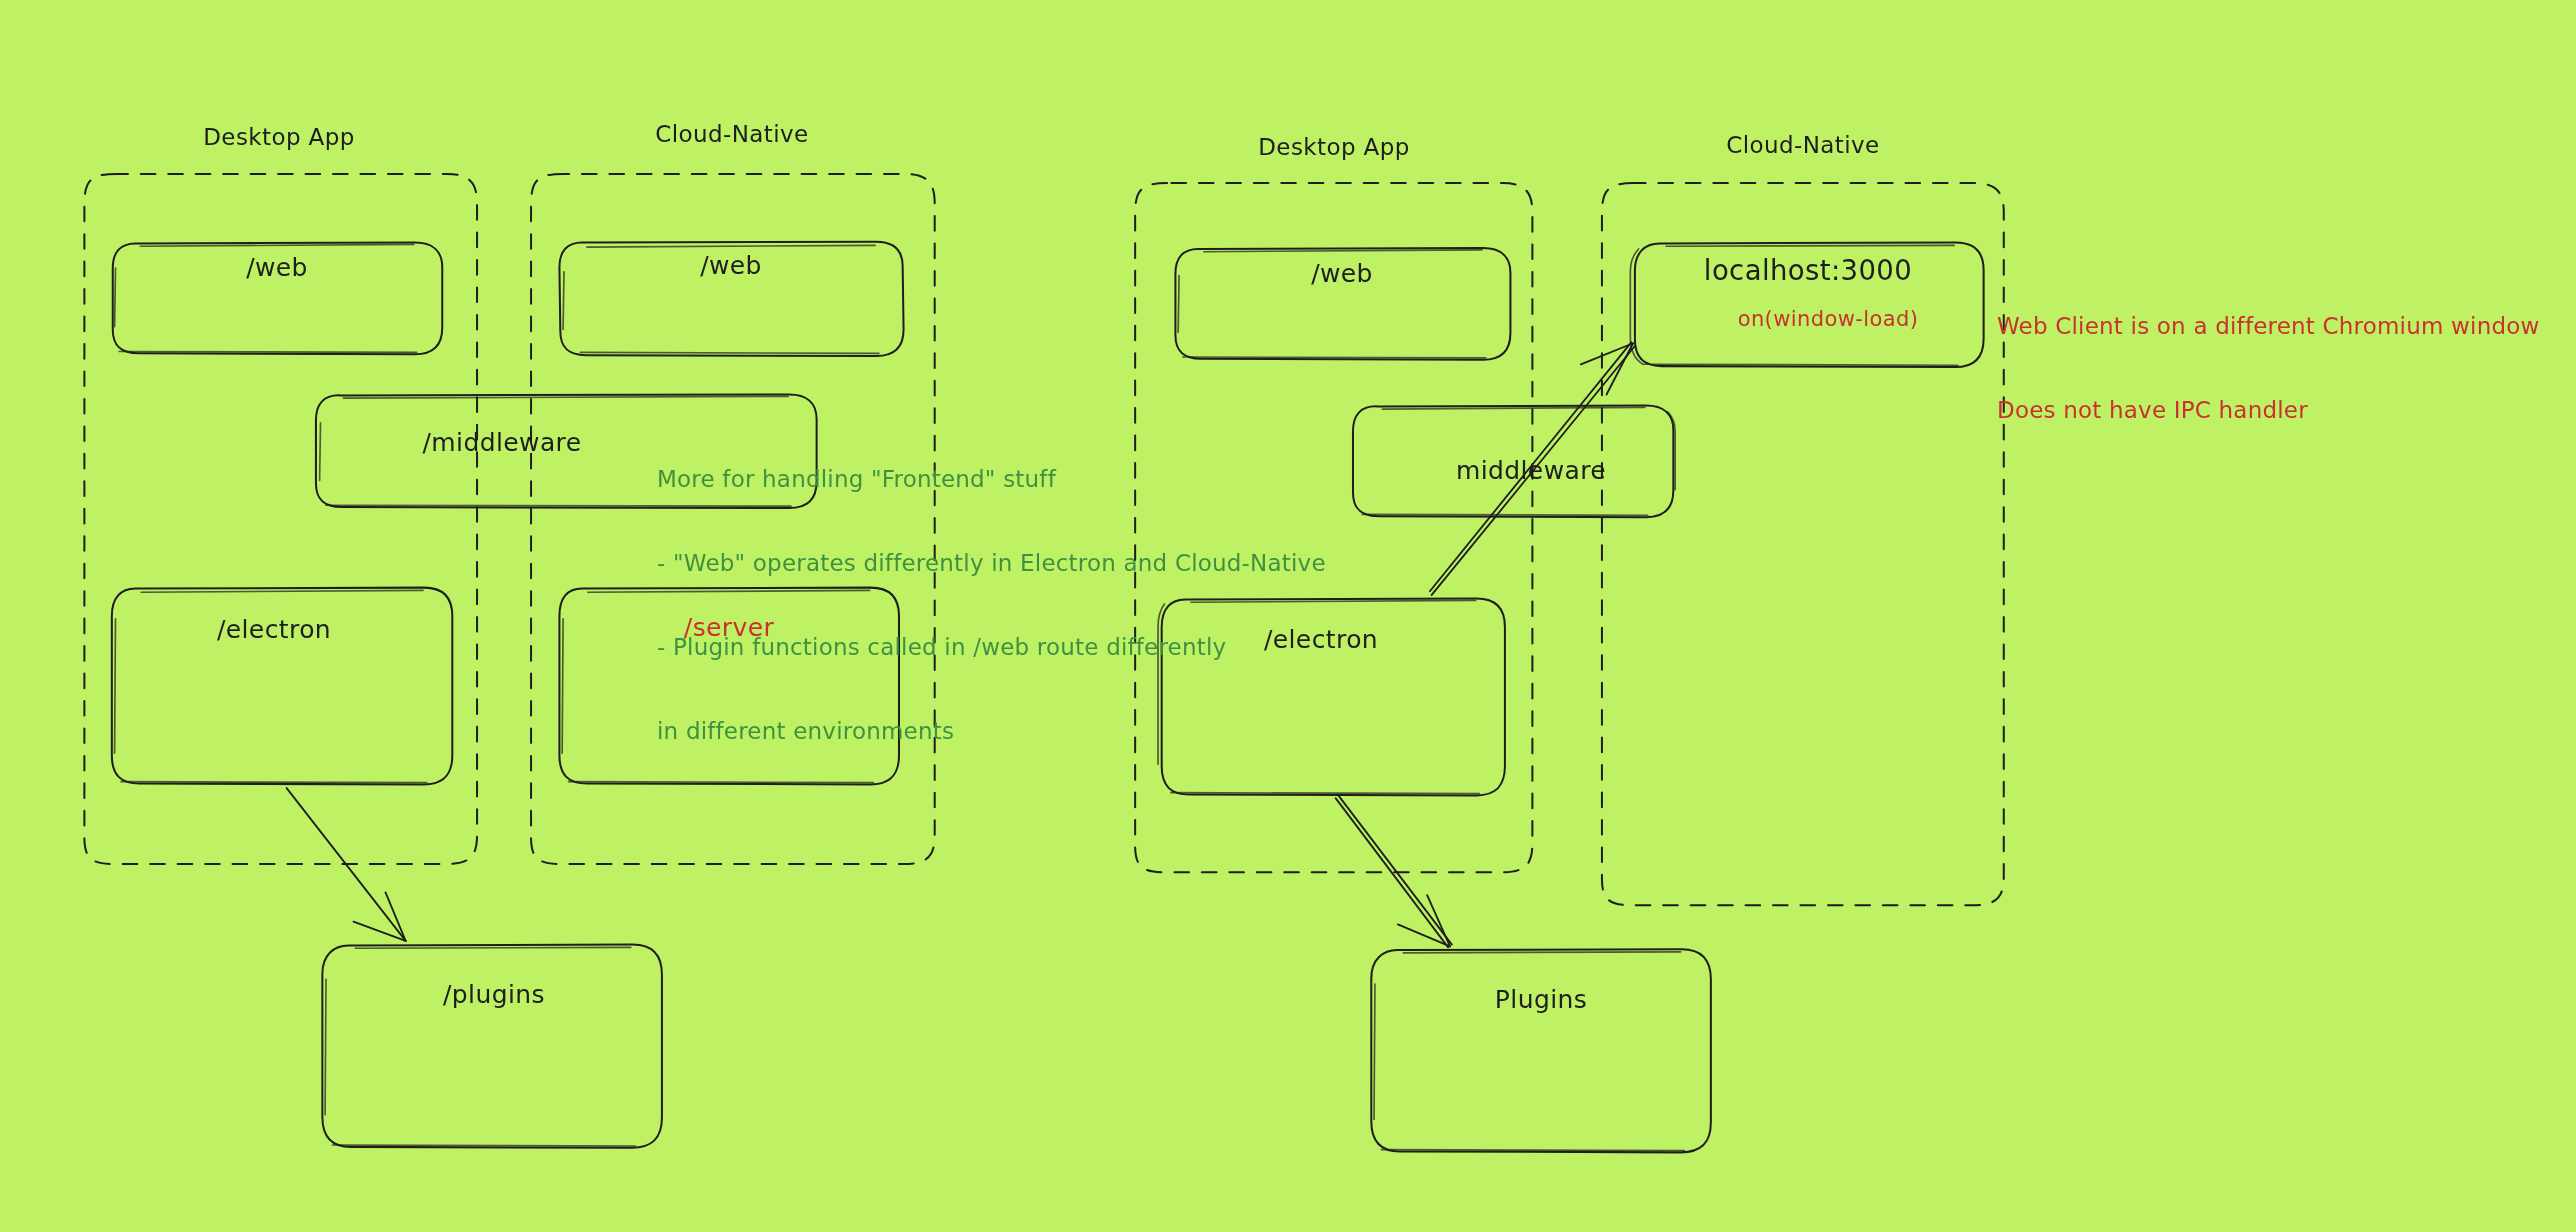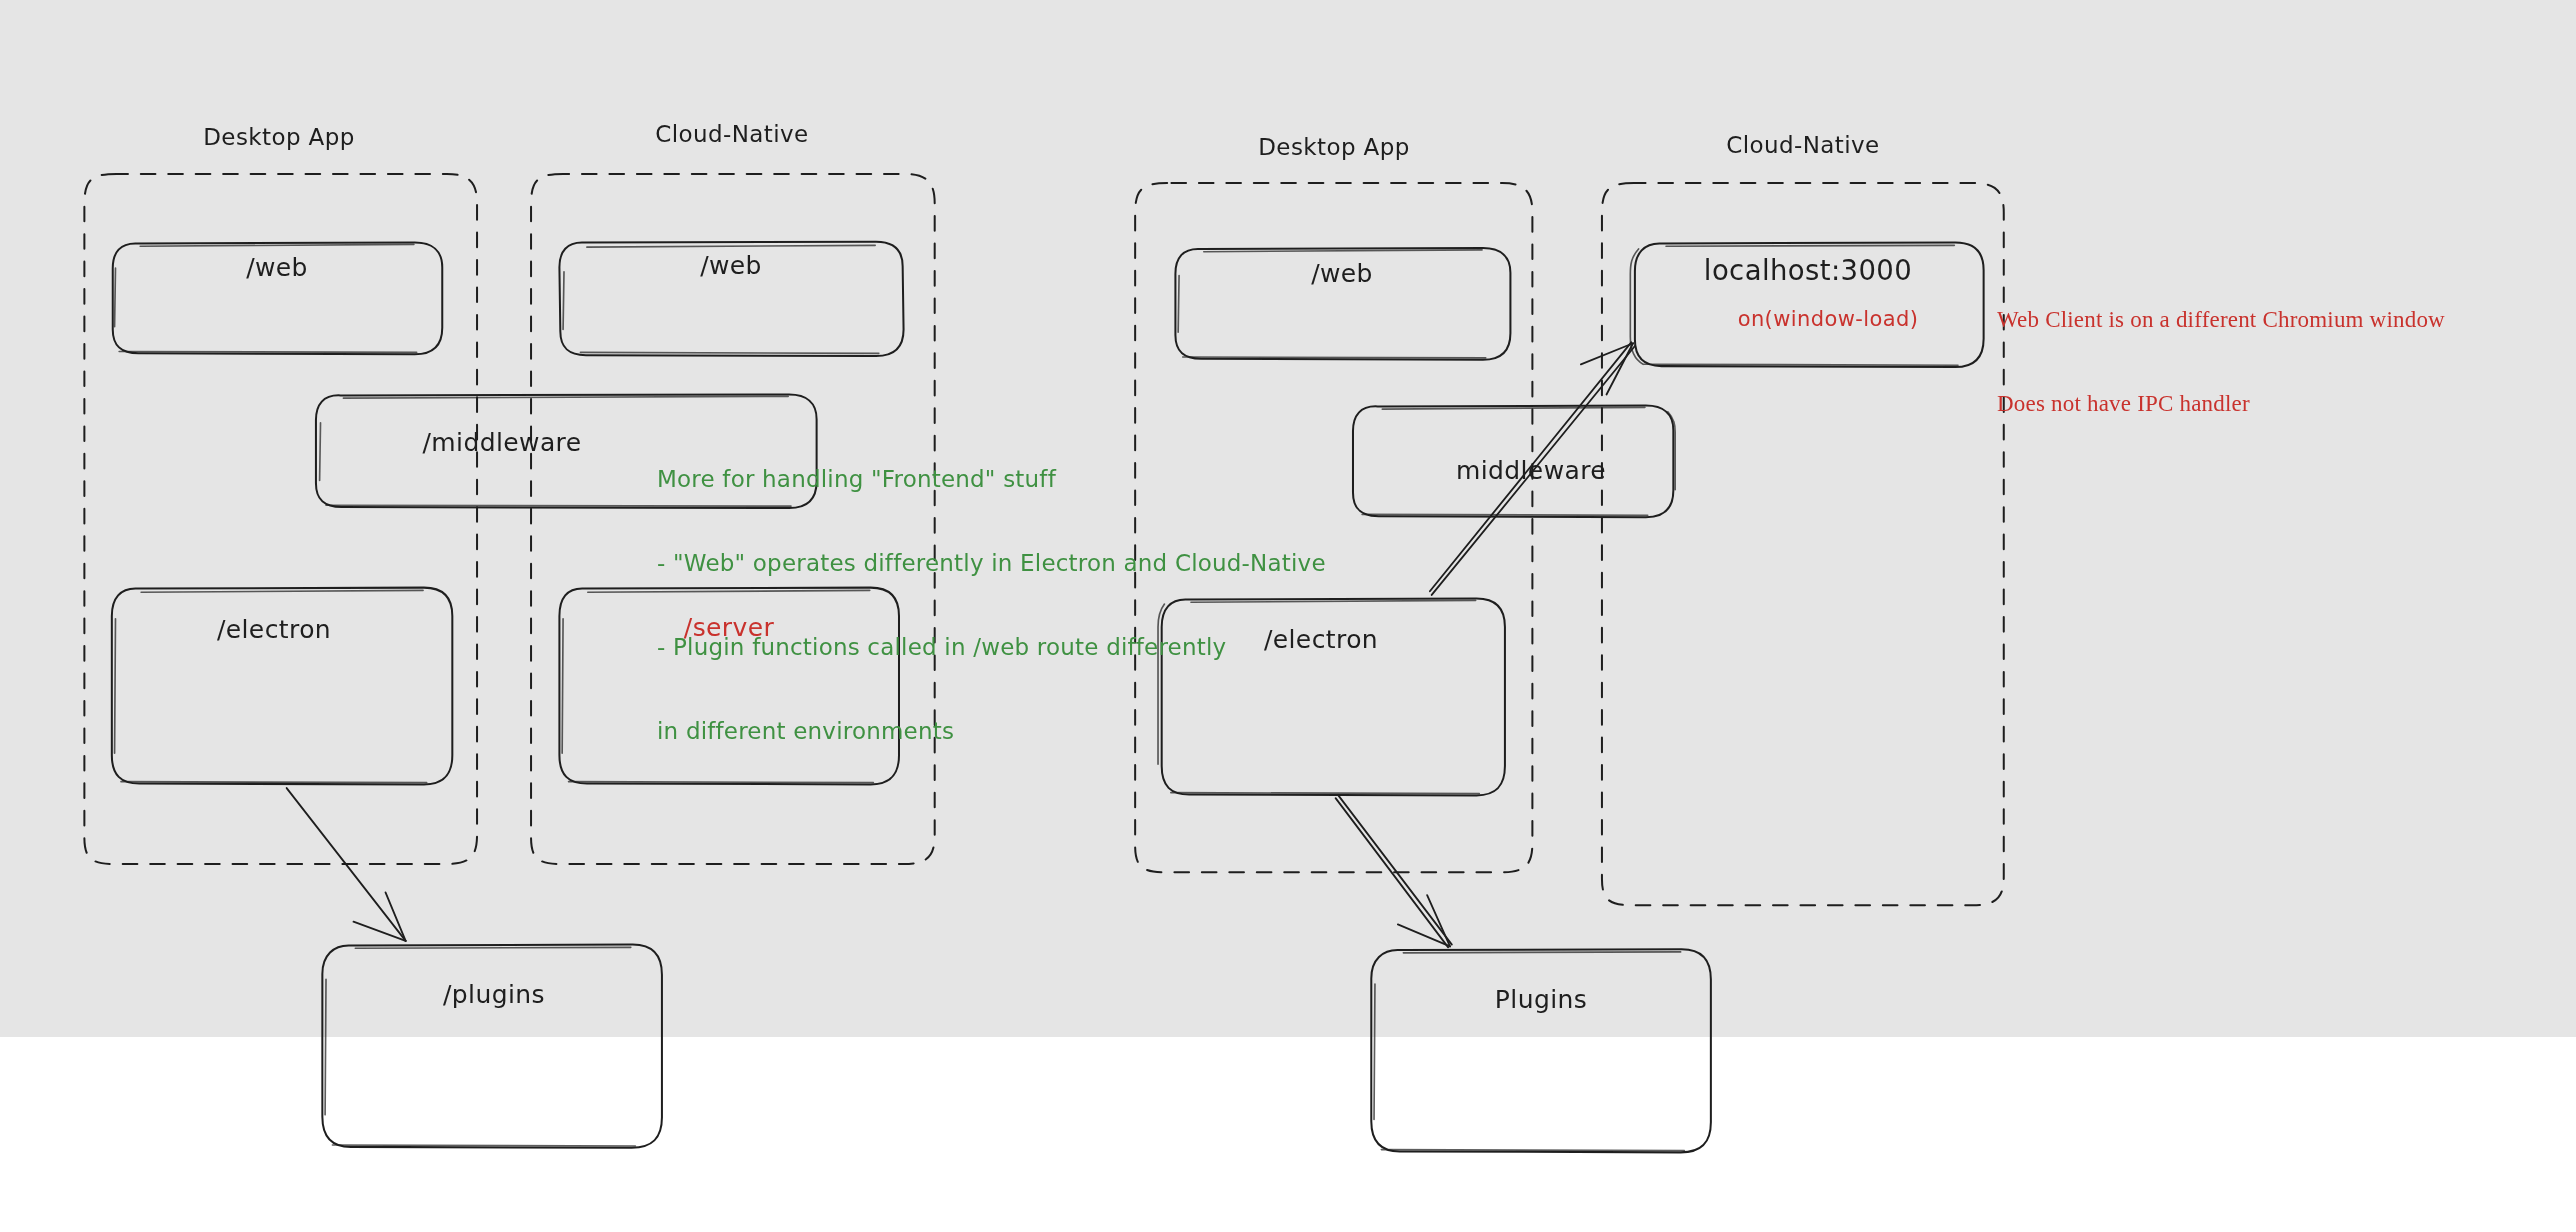--- a/index.html
+++ b/index.html
@@ -9,22 +9,22 @@
   }
   body {
     width: 2576px;
     height: 1232px;
     overflow: hidden;
     font-family: "DejaVu Sans", sans-serif;
   }
   #canvas {
     position: relative;
     width: 2576px;
-    height: 1037px;
-    background: #e5e5e5;
+    height: 1232px;
+    background: #bef264;
   }
   svg#board {
     position: absolute;
     top: 0;
     left: 0;
     width: 2576px;
     height: 1232px;
   }
   .sketch-stroke {
     fill: none;
@@ -340,19 +340,19 @@
   <div class="lbl lbl-node" style="left:1321px; top:625px;">/electron</div>
   <div class="lbl lbl-node" style="left:1541px; top:985px;">Plugins</div>
 
   <div class="note note-green" style="left:657px; top:409px;">
     <div>More for handling "Frontend" stuff</div>
     <div>- "Web" operates differently in Electron and Cloud-Native</div>
     <div>- Plugin functions called in /web route differently</div>
     <div>in different environments</div>
   </div>
 
-  <div class="note note-red" style="left:1997px; top:250px;font-family:Liberation Serif, serif;">
+  <div class="note note-red" style="left:1997px; top:256px;">
     <div>Web Client is on a different Chromium window</div>
     <div>Does not have IPC handler</div>
   </div>
 
 </div>
 
 
 </body></html>

